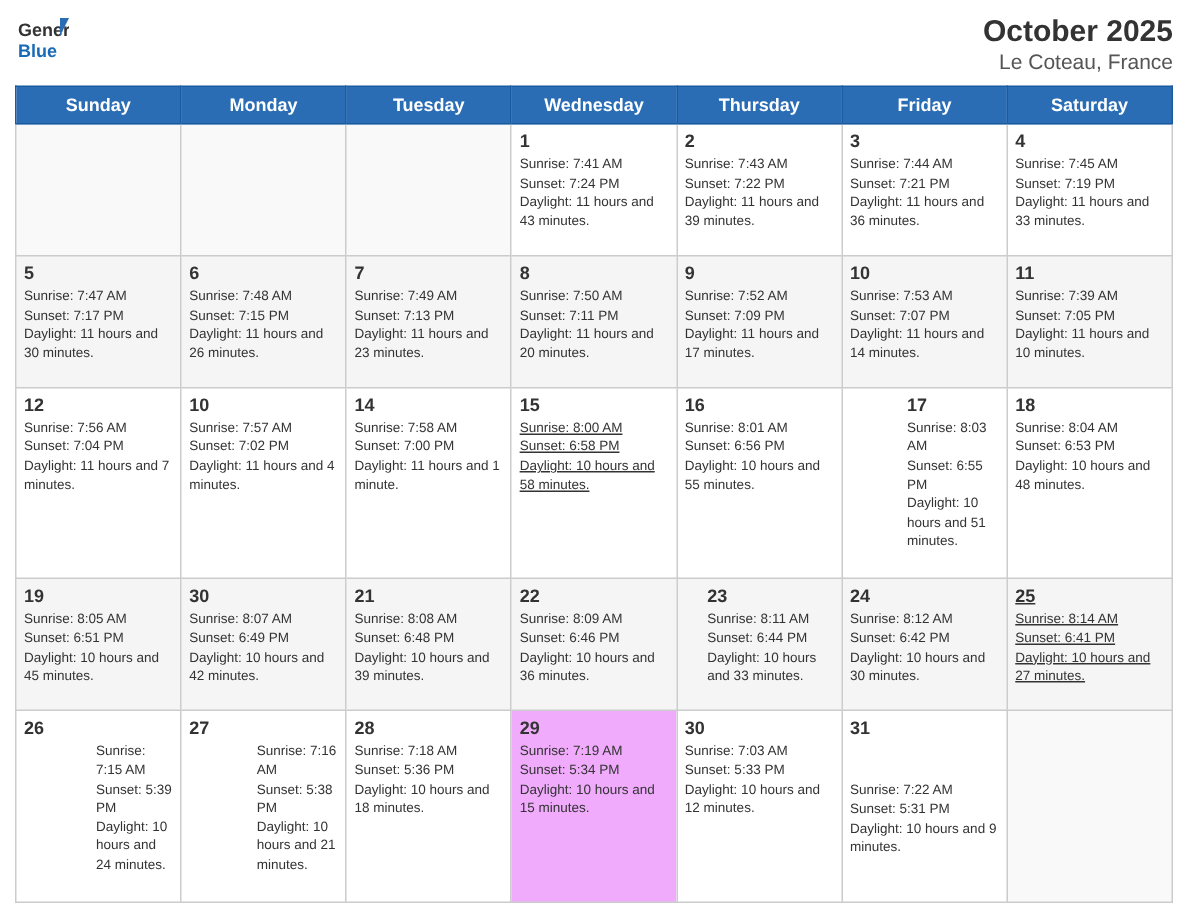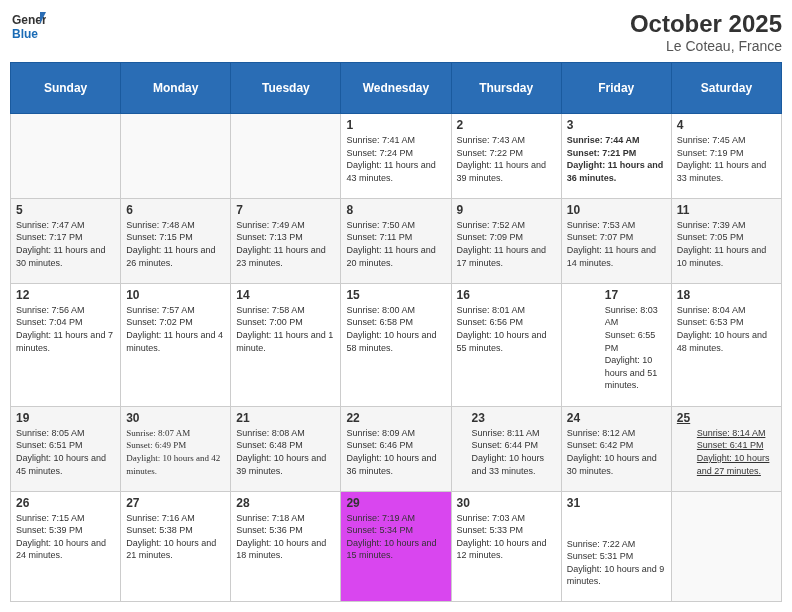--- a/index.html
+++ b/index.html
@@ -24,40 +24,40 @@
       margin-bottom: 8px;
     }
     .logo {
       display: flex;
       align-items: center;
     }
     .title-block {
       text-align: right;
     }
     .month-title {
-      font-size: 24px;
+      font-size: 20px;
       font-weight: bold;
       color: #333;
     }
     .location {
       font-size: 14px;
       color: #555;
     }
     .calendar {
       flex: 1;
       border: 1px solid #ccc;
       border-collapse: collapse;
       width: 100%;
       table-layout: fixed;
     }
     .calendar th {
       background: #2a6db5;
       color: #fff;
       text-align: center;
-      padding: 18px 3px;
+      padding: 5px 3px;
       font-size: 12px;
       font-weight: bold;
       border: 1px solid #1a5a9e;
     }
     .calendar td {
       vertical-align: top;
       padding: 4px 5px;
       border: 1px solid #ccc;
       font-size: 9.5px;
       color: #333;
@@ -128,21 +128,21 @@
 Daylight: 11 hours and 43 minutes.</div>
           </td>
           <td style="background: rgb(255, 255, 255);">
             <span class="day-num">2</span>
             <div class="day-info" style="white-space: pre-line;">Sunrise: 7:43 AM
 Sunset: 7:22 PM
 Daylight: 11 hours and 39 minutes.</div>
           </td>
           <td style="background: rgb(255, 255, 255);">
             <span class="day-num">3</span>
-            <div class="day-info" style="white-space: pre-line; font-weight: bold;">Sunrise: 7:44 AM
+            <div class="day-info" style="white-space: pre-line;">Sunrise: 7:44 AM
 Sunset: 7:21 PM
 Daylight: 11 hours and 36 minutes.</div>
           </td>
           <td style="background: rgb(255, 255, 255);">
             <span class="day-num">4</span>
             <div class="day-info" style="white-space: pre-line;">Sunrise: 7:45 AM
 Sunset: 7:19 PM
 Daylight: 11 hours and 33 minutes.</div>
           </td>
         </tr>
@@ -204,21 +204,21 @@
 Daylight: 11 hours and 4 minutes.</div>
           </td>
           <td style="background: rgb(255, 255, 255);">
             <span class="day-num">14</span>
             <div class="day-info" style="white-space: pre-line;">Sunrise: 7:58 AM
 Sunset: 7:00 PM
 Daylight: 11 hours and 1 minute.</div>
           </td>
           <td style="background: rgb(255, 255, 255);">
             <span class="day-num">15</span>
-            <div class="day-info" style="white-space: pre-line;">Sunrise: 8:00 AM
+            <div class="day-info" style="white-space: pre-line; text-decoration: underline;">Sunrise: 8:00 AM
 Sunset: 6:58 PM
 Daylight: 10 hours and 58 minutes.</div>
           </td>
           <td style="background: rgb(255, 255, 255);">
             <span class="day-num">16</span>
             <div class="day-info" style="white-space: pre-line;">Sunrise: 8:01 AM
 Sunset: 6:56 PM
 Daylight: 10 hours and 55 minutes.</div>
           </td>
           <td style="background: rgb(255, 255, 255); padding-left: 43px;">
@@ -236,21 +236,21 @@
         </tr>
         <tr>
           <td style="background: rgb(245, 245, 245);">
             <span class="day-num">19</span>
             <div class="day-info" style="white-space: pre-line;">Sunrise: 8:05 AM
 Sunset: 6:51 PM
 Daylight: 10 hours and 45 minutes.</div>
           </td>
           <td style="background: rgb(245, 245, 245);">
             <span class="day-num">30</span>
-            <div class="day-info" style="white-space: pre-line; font-family: Liberation Serif, serif;">Sunrise: 8:07 AM
+            <div class="day-info" style="white-space: pre-line;">Sunrise: 8:07 AM
 Sunset: 6:49 PM
 Daylight: 10 hours and 42 minutes.</div>
           </td>
           <td style="background: rgb(245, 245, 245);">
             <span class="day-num">21</span>
             <div class="day-info" style="white-space: pre-line;">Sunrise: 8:08 AM
 Sunset: 6:48 PM
 Daylight: 10 hours and 39 minutes.</div>
           </td>
           <td style="background: rgb(245, 245, 245);">
@@ -266,45 +266,45 @@
 Daylight: 10 hours and 33 minutes.</div>
           </td>
           <td style="background: rgb(245, 245, 245);">
             <span class="day-num">24</span>
             <div class="day-info" style="white-space: pre-line;">Sunrise: 8:12 AM
 Sunset: 6:42 PM
 Daylight: 10 hours and 30 minutes.</div>
           </td>
           <td style="background: rgb(245, 245, 245); text-decoration: underline;">
             <span class="day-num">25</span>
-            <div class="day-info" style="white-space: pre-line; margin-left: 20px;">Sunrise: 8:14 AM
+            <div class="day-info" style="white-space: pre-line;">Sunrise: 8:14 AM
 Sunset: 6:41 PM
 Daylight: 10 hours and 27 minutes.</div>
           </td>
         </tr>
         <tr>
           <td style="background: rgb(255, 255, 255);">
             <span class="day-num">26</span>
-            <div class="day-info" style="white-space: pre-line;">Sunrise: 7:15 AM
+            <div class="day-info" style="white-space: pre-line; margin-left: 48px;">Sunrise: 7:15 AM
 Sunset: 5:39 PM
 Daylight: 10 hours and 24 minutes.</div>
           </td>
           <td style="background: rgb(255, 255, 255);">
             <span class="day-num">27</span>
-            <div class="day-info" style="white-space: pre-line;">Sunrise: 7:16 AM
+            <div class="day-info" style="white-space: pre-line; margin-left: 45px;">Sunrise: 7:16 AM
 Sunset: 5:38 PM
 Daylight: 10 hours and 21 minutes.</div>
           </td>
           <td style="background: rgb(255, 255, 255);">
             <span class="day-num">28</span>
             <div class="day-info" style="white-space: pre-line;">Sunrise: 7:18 AM
 Sunset: 5:36 PM
 Daylight: 10 hours and 18 minutes.</div>
           </td>
-          <td style="background: #d946ef; margin-top: 22px;">
+          <td style="background: #f0abfc; margin-top: 22px;">
             <span class="day-num">29</span>
             <div class="day-info" style="white-space: pre-line;">Sunrise: 7:19 AM
 Sunset: 5:34 PM
 Daylight: 10 hours and 15 minutes.</div>
           </td>
           <td style="background: rgb(255, 255, 255);">
             <span class="day-num">30</span>
             <div class="day-info" style="white-space: pre-line;">Sunrise: 7:03 AM
 Sunset: 5:33 PM
 Daylight: 10 hours and 12 minutes.</div>

